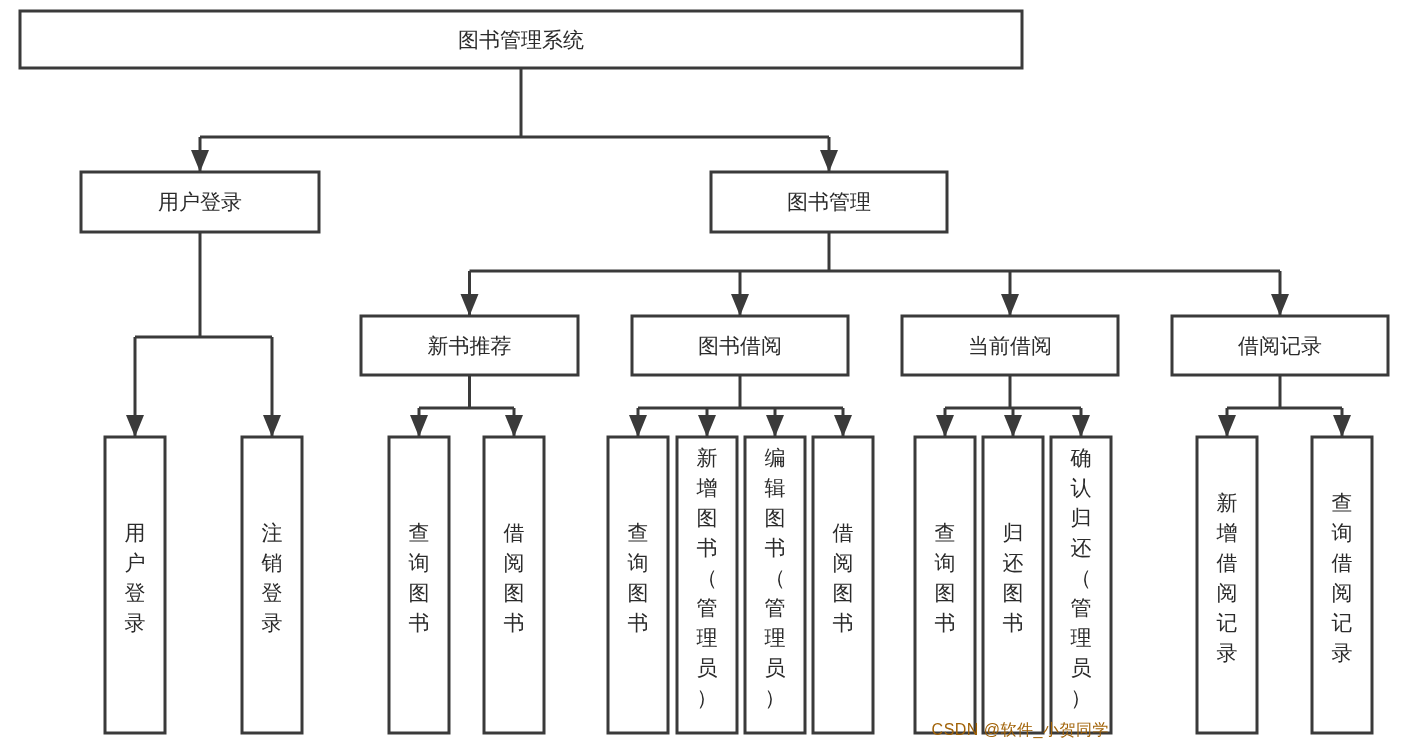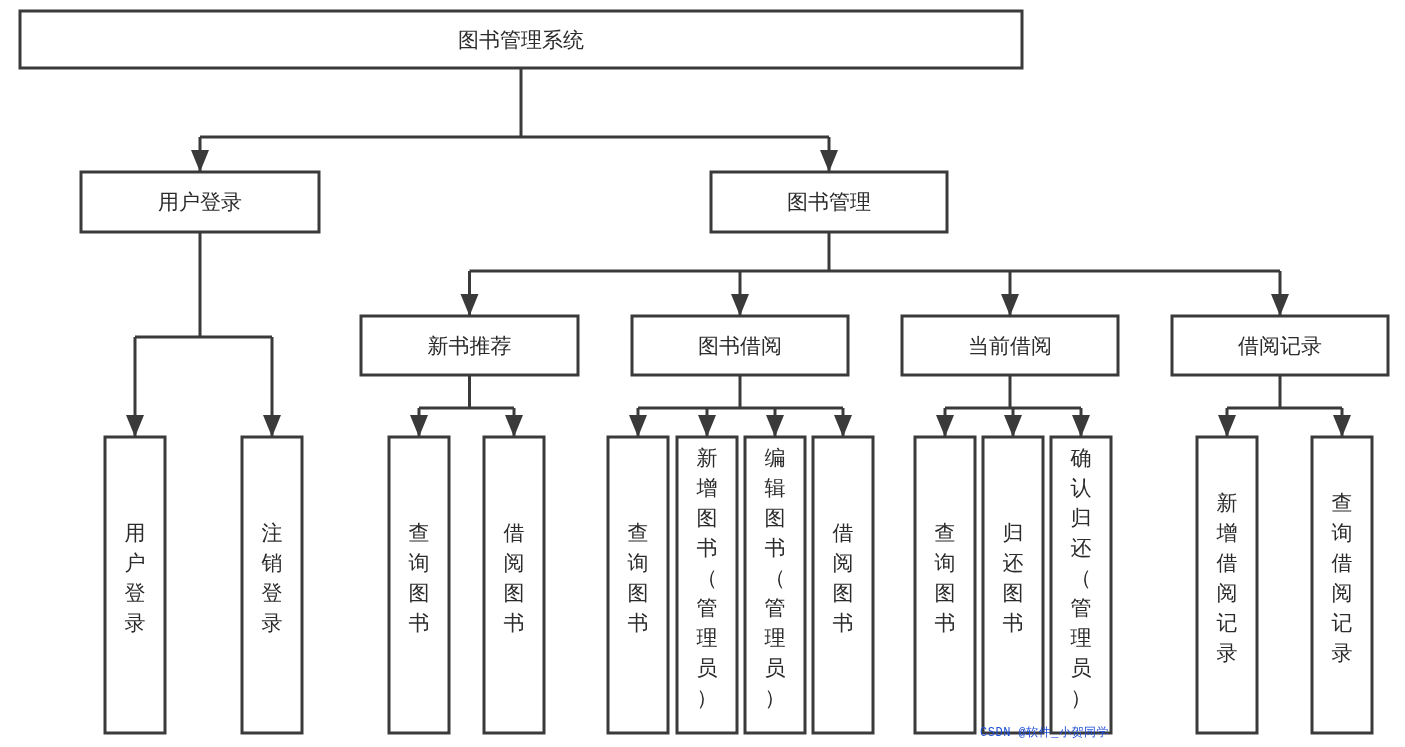--- a/index.html
+++ b/index.html
@@ -52,23 +52,23 @@
   .node-label-v {
     font-family: "DejaVu Sans", "Liberation Sans", sans-serif;
     font-size: 21px;
     fill: #2b2b2b;
     text-anchor: middle;
   }
   .watermark {
     position: absolute;
     right: 10px;
     bottom: 6px;
-    font-family: Liberation Mono, monospace;
-    font-size: 12px;
-    color: #1d4ed8;
+    font-family: Liberation Sans, sans-serif;
+    font-size: 16px;
+    color: #a16207;
     white-space: nowrap;
     letter-spacing: 0.5px;
     user-select: none;
   }
 </style>
 </head>
 <body>
 
 <div id="diagram-root">
   <svg id="tree-svg" viewBox="0 0 1405 747" xmlns="http://www.w3.org/2000/svg">

